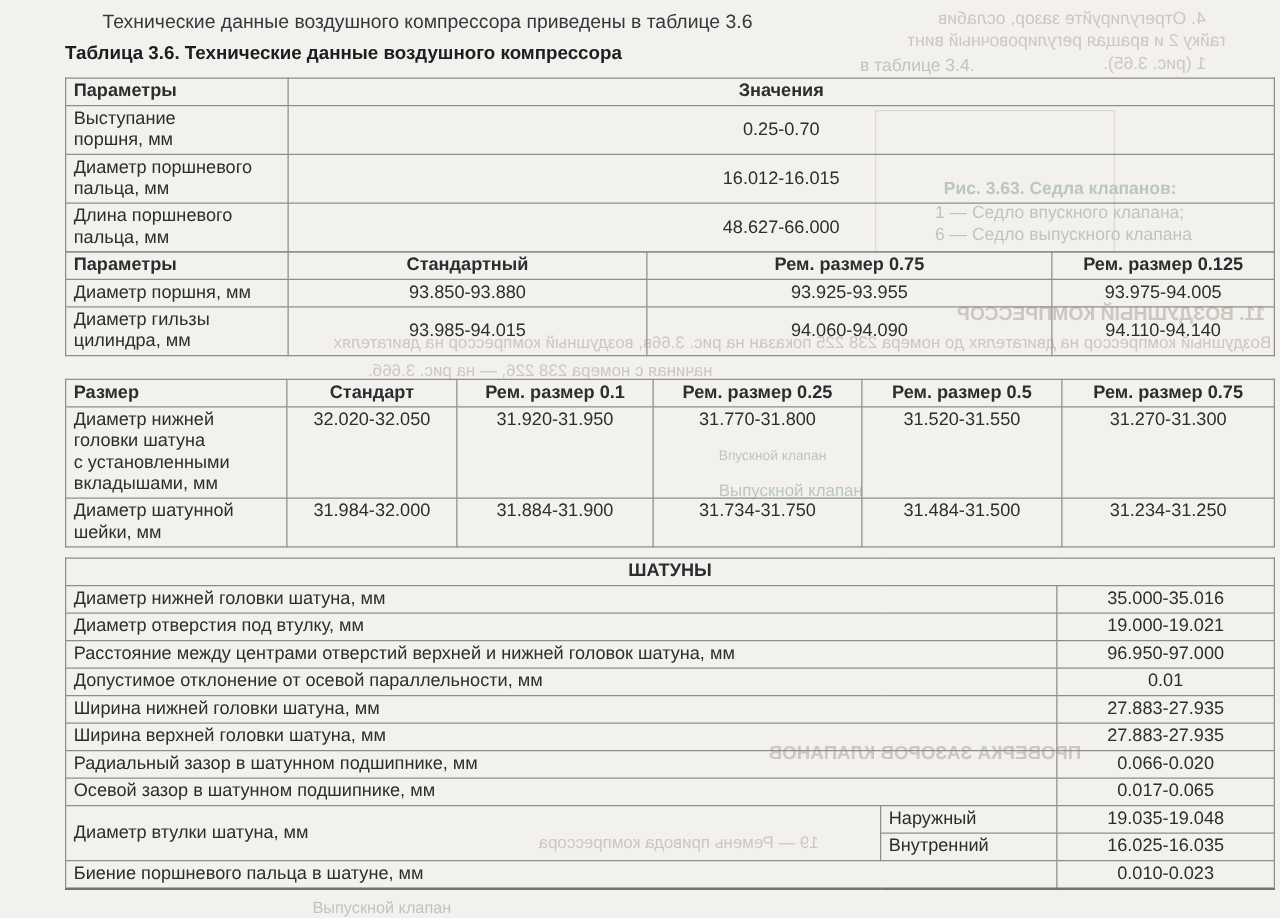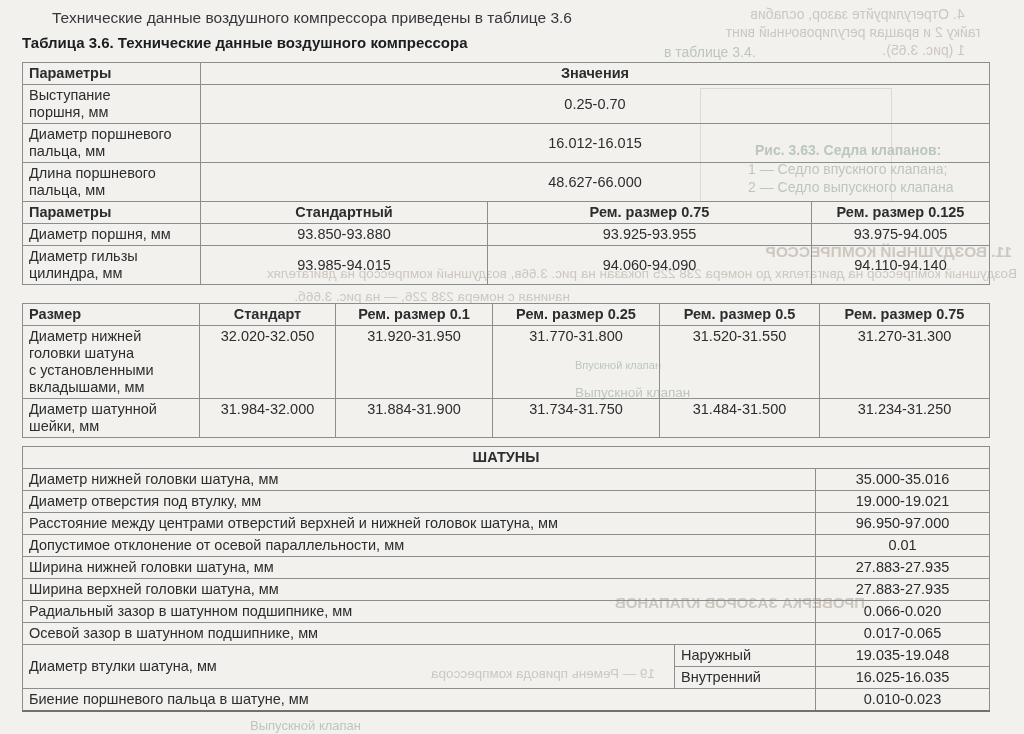--- a/index.html
+++ b/index.html
@@ -12,21 +12,21 @@
   .page{position:relative;width:1024px;height:734px;overflow:hidden;}
 
   
   .ghost{position:absolute;z-index:1;white-space:nowrap;font-size:14px;line-height:17px;color:#cdc7c0;}
   .gmir{transform:scaleX(-1);}
   .ggreen{color:#bcc7bc;}
   .gbold{font-weight:bold;}
   .ghost-box{position:absolute;z-index:1;border:1px solid #ddd9d2;background:transparent;}
 
   
-  .content{position:relative;z-index:2;padding:8px 12px 0 22px;border-radius:11px;}
+  .content{position:relative;z-index:2;padding:8px 12px 0 52px;border-radius:11px;}
   .intro{margin:0 0 6px 0;padding-left:30px;font-size:15.5px;line-height:20px;color:#35373a;}
   .caption{margin:0 0 10px 0;font-size:15px;line-height:18px;font-weight:bold;color:#1b1d1f;}
 
   table.t{border-collapse:collapse;table-layout:fixed;width:967px;background:transparent;}
   table.t td{
     border:1px solid #8b8e8b;
     font-size:14.5px;line-height:17px;
     padding:2px 6px;
     color:#2b2d2e;
     white-space:pre-line;
@@ -44,27 +44,27 @@
   table.t.last{border-bottom:2px solid #6f726f;}
 </style>
 </head>
 <body>
 
 <div class="page">
 
   <div class="ghost gmir" style="left:700px;top:6px;width:315px;text-align:center;">4. Отрегулируйте зазор, ослабив</div>
   <div class="ghost gmir" style="left:688px;top:24px;width:330px;text-align:center;">гайку 2 и вращая регулировочный винт</div>
   <div class="ghost gmir" style="left:855px;top:42px;width:110px;">1 (рис. 3.65).</div>
-  <div class="ghost ggreen" style="left:664px;top:44px;">в таблице 3.4.</div>
+  <div class="ghost ggreen" style="left:688px;top:44px;">в таблице 3.4.</div>
 
   <div class="ghost-box" style="left:700px;top:88px;width:190px;height:112px;"></div>
 
   <div class="ghost ggreen gbold" style="left:755px;top:142px;">Рис. 3.63. Седла клапанов:</div>
   <div class="ghost ggreen" style="left:748px;top:161px;">1 — Седло впускного клапана;</div>
-  <div class="ghost ggreen" style="left:748px;top:179px;">2 — Седло выпускного клапана</div>
+  <div class="ghost ggreen" style="left:748px;top:179px;">6 — Седло выпускного клапана</div>
 
   <div class="ghost gmir gbold" style="left:690px;top:243px;width:322px;font-size:15.5px;">11. ВОЗДУШНЫЙ КОМПРЕССОР</div>
   <div class="ghost gmir" style="left:415px;top:265px;width:602px;font-size:13.5px;">Воздушный компрессор на двигателях до номера 238 225 показан на рис. 3.66в, воздушный компрессор на двигателях</div>
   <div class="ghost gmir" style="left:150px;top:288px;width:420px;font-size:13.5px;">начиная с номера 238 226, — на рис. 3.66б.</div>
 
   <div class="ghost ggreen" style="left:575px;top:357px;font-size:11px;">Впускной клапан</div>
   <div class="ghost ggreen" style="left:575px;top:384px;font-size:13.5px;">Выпускной клапан</div>
   <div class="ghost gmir gbold" style="left:360px;top:594px;width:505px;font-size:15px;">ПРОВЕРКА ЗАЗОРОВ КЛАПАНОВ</div>
   <div class="ghost gmir" style="left:300px;top:665px;width:355px;font-size:13.5px;">19 — Ремень привода компрессора</div>
   <div class="ghost ggreen" style="left:48px;top:747px;font-size:13px;">(при 20 °С), мм</div>

